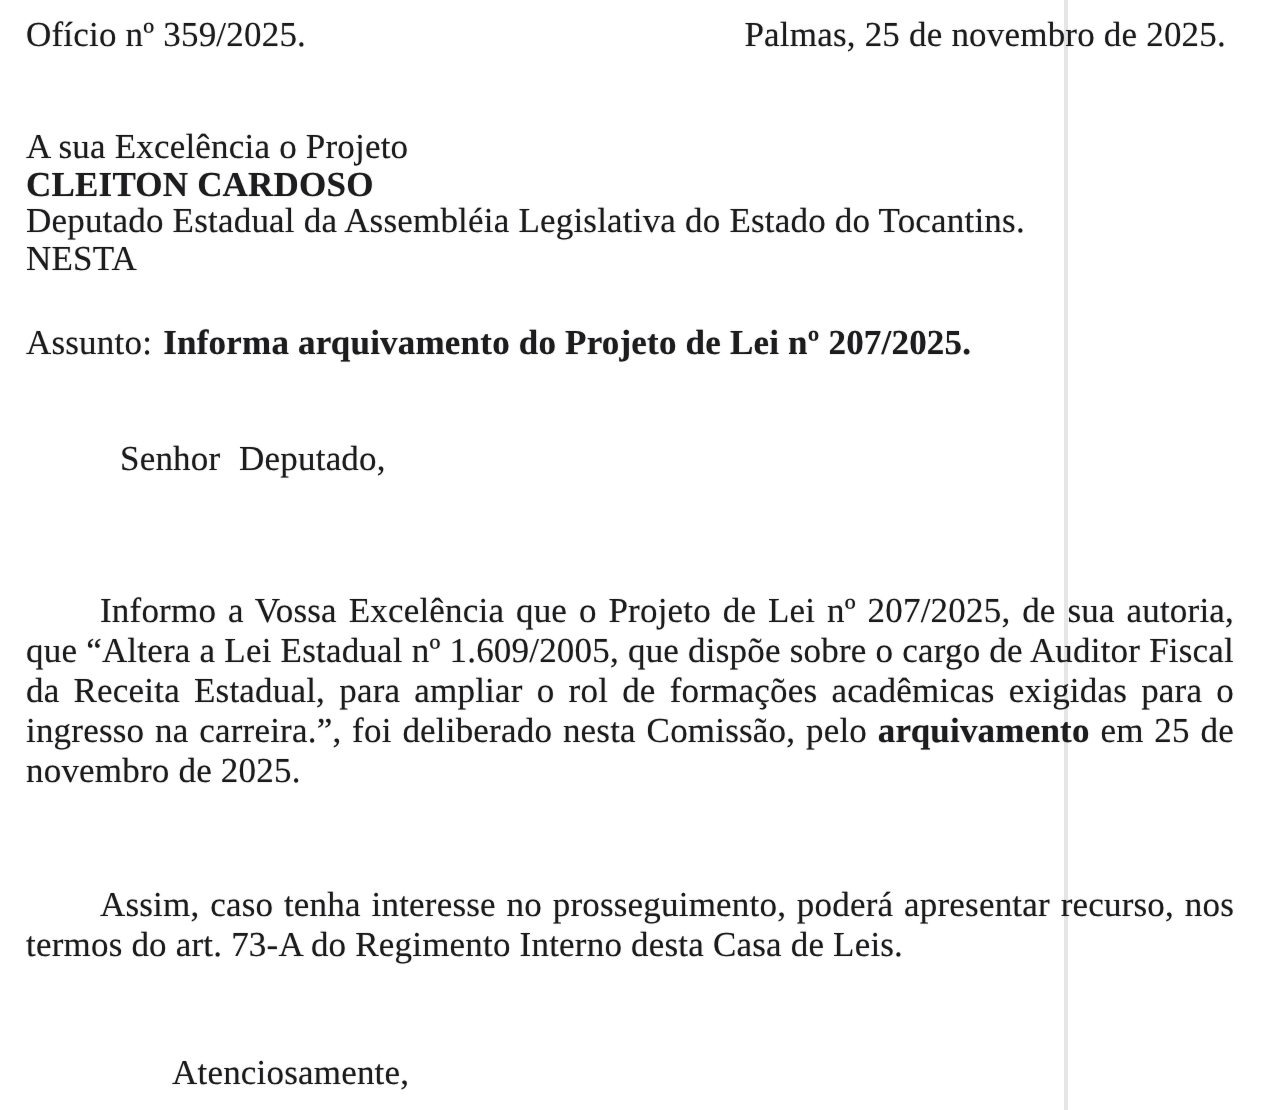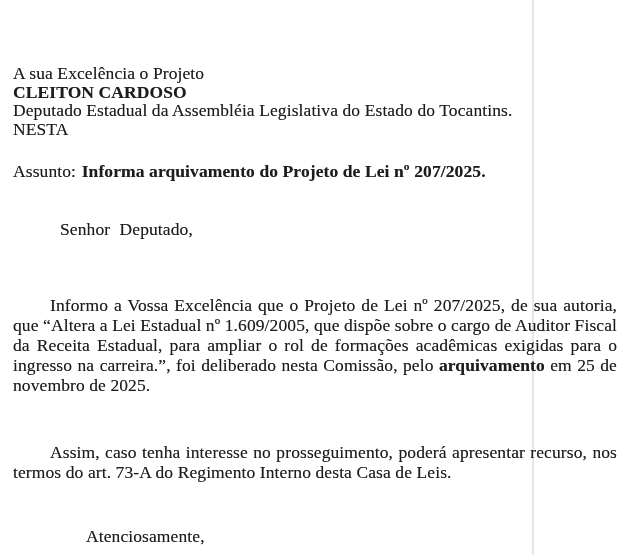--- a/index.html
+++ b/index.html
@@ -77,20 +77,22 @@
   }
 </style>
 </head>
 <body>
 
 <div class="page">
 
   <div class="scan-line"></div>
 
   <div class="layer header-row ink">
+    <span>Ofício nº 359/2025.</span>
+    <span>Palmas, 25 de novembro de 2025.</span>
   </div>
 
   <div class="layer recipient ink">
     <div>A sua Excelência o Projeto</div>
     <div class="name">CLEITON CARDOSO</div>
     <div>Deputado Estadual da Assembléia Legislativa do Estado do Tocantins.</div>
     <div>NESTA</div>
   </div>
 
   <div class="layer subject ink">

